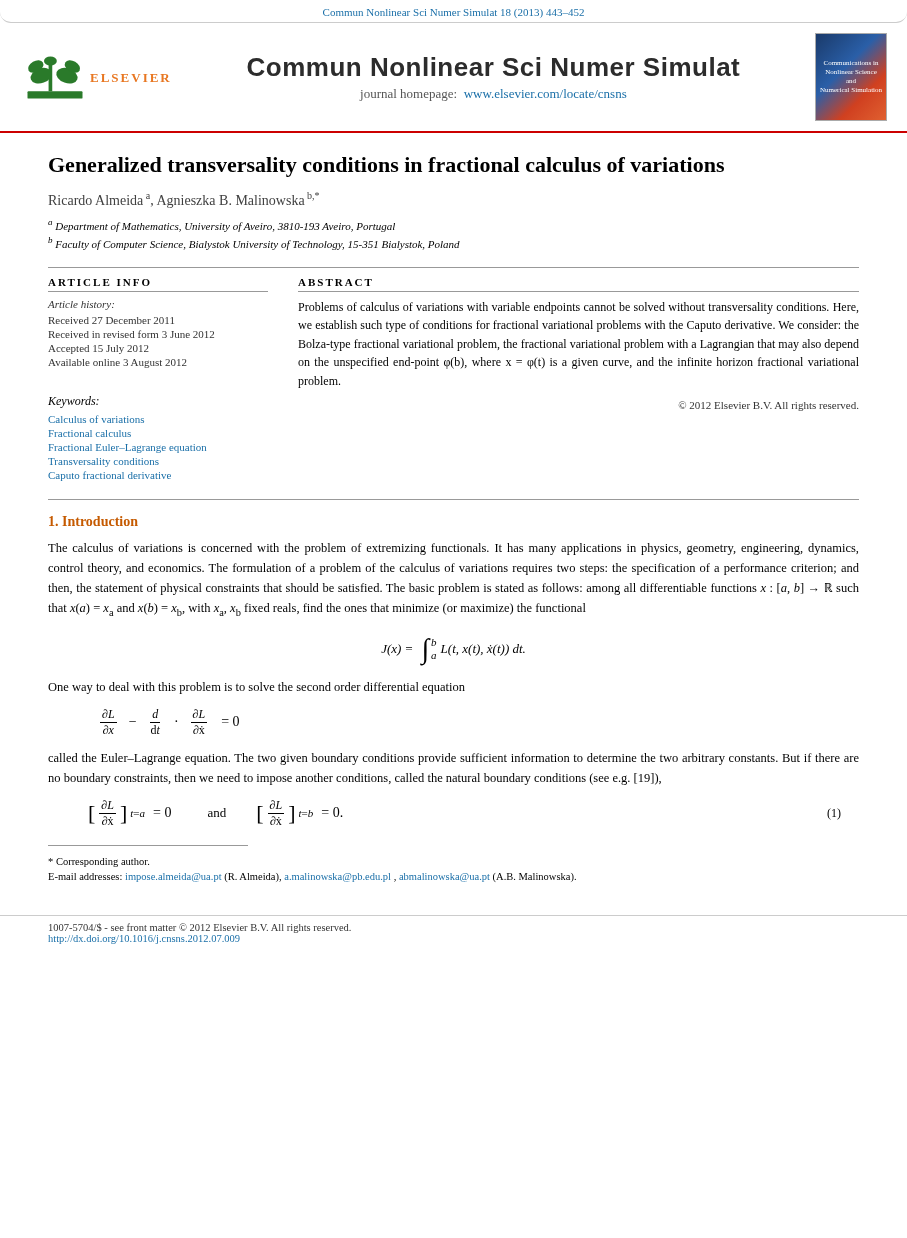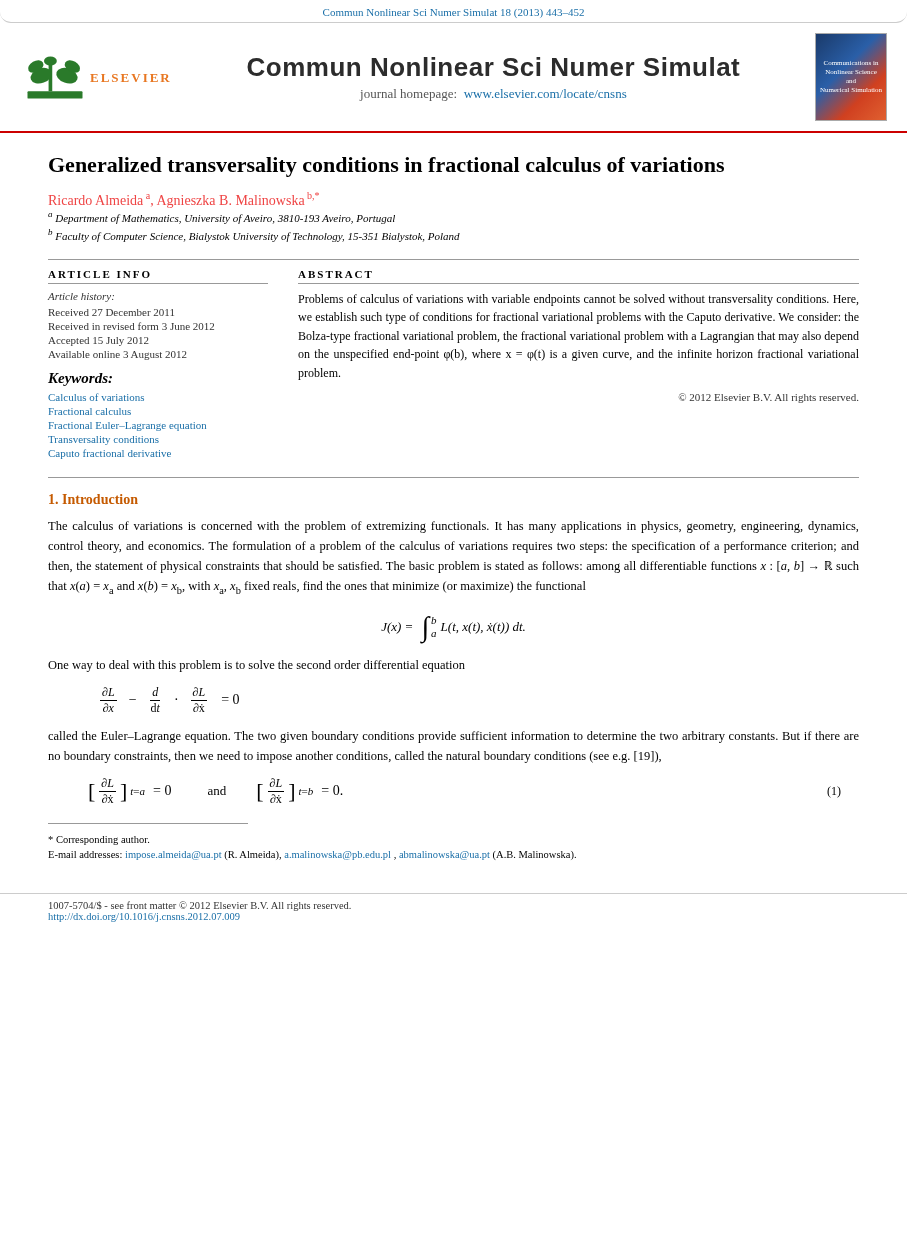--- a/index.html
+++ b/index.html
@@ -96,21 +96,22 @@
       font-size: 22px;
       font-weight: bold;
       color: #000;
       margin-bottom: 10px;
       line-height: 1.3;
     }
 
     
     .authors {
       font-size: 14px;
-      color: #ef4444;
+      margin-bottom: 8px;
+      color: #404040;
     }
     .authors sup {
       font-size: 10px;
     }
 
     
     .affiliations {
       font-size: 11px;
       font-style: italic;
       margin-bottom: 14px;
@@ -157,24 +158,24 @@
       font-style: italic;
       margin-bottom: 4px;
       color: #333;
     }
     .article-info-item {
       font-size: 11px;
       margin-bottom: 2px;
       color: #333;
     }
     .keywords-label {
-      font-size: 15px;
+      font-size: 12px;
       font-style: italic;
-      font-weight: bold;
-      margin-top: 10px;
+      font-weight: normal;
+      margin-top: 26px;
       margin-bottom: 4px;
     }
     .keyword-item {
       font-size: 11px;
       color: #1a6fa8;
       margin-bottom: 2px;
     }
 
     
     .abstract-text {

